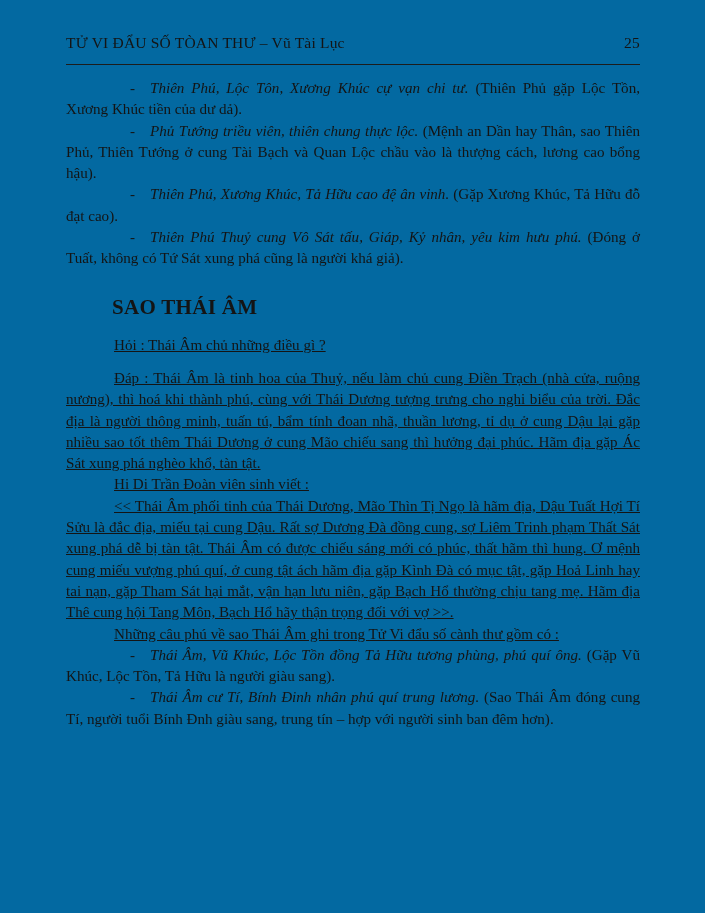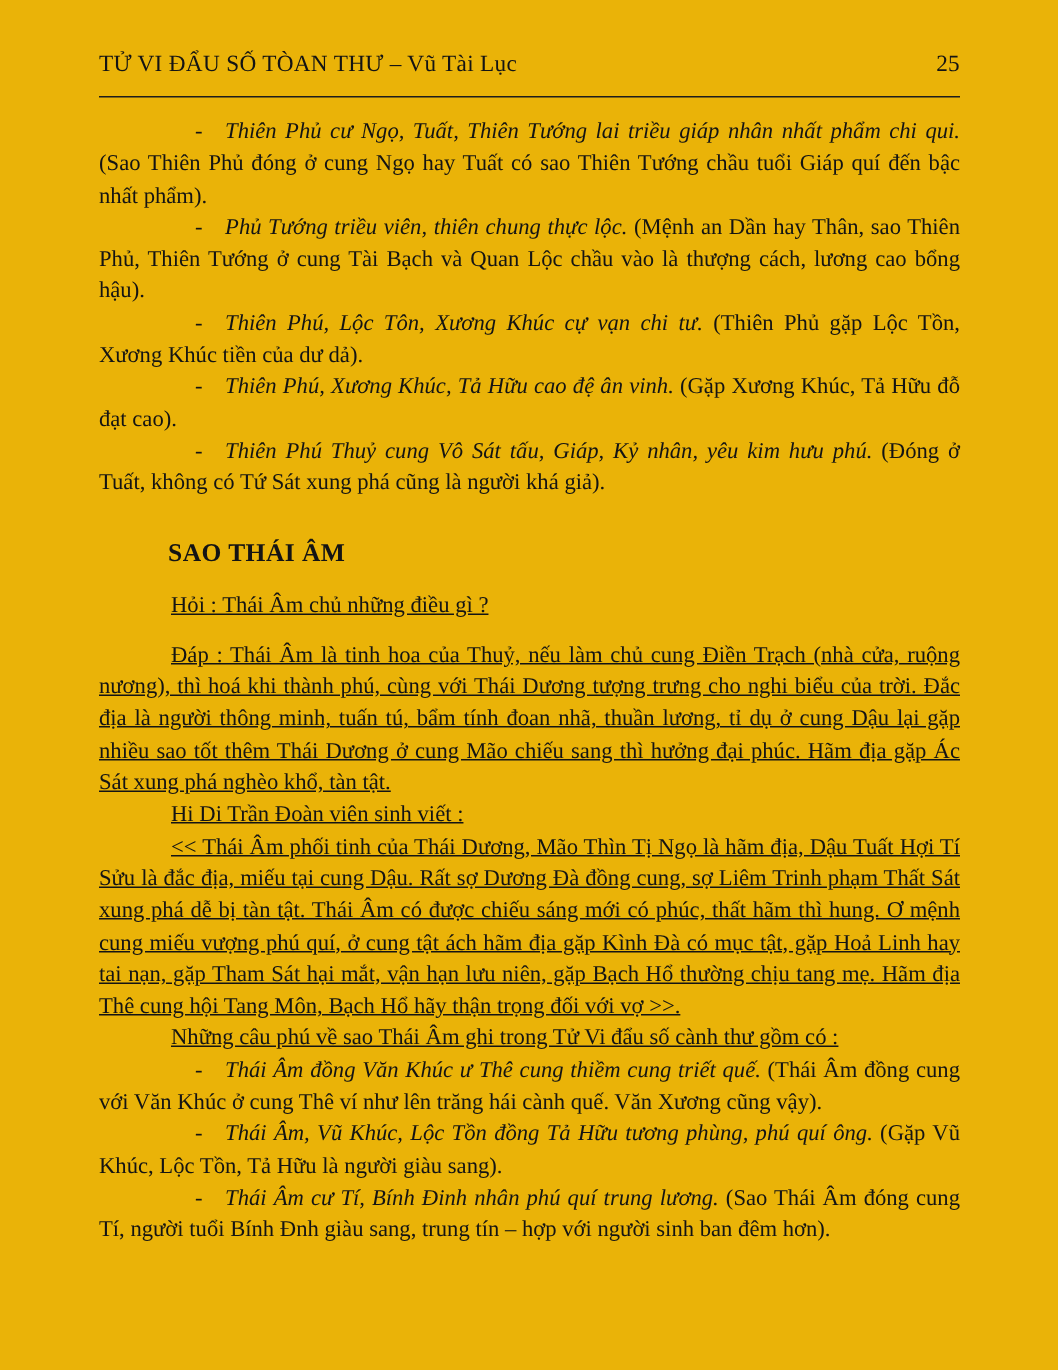--- a/index.html
+++ b/index.html
@@ -12,21 +12,21 @@
     height: 913px;
     font-family: "Liberation Serif", serif;
     color: #141414;
     overflow: hidden;
   }
   .page {
     box-sizing: border-box;
     width: 705px;
     height: 913px;
     padding: 34px 65px 0 66px;
-    background: #eab308;
+    background: #0369a1;
   }
   .running-header {
     display: flex;
     justify-content: space-between;
     align-items: baseline;
     font-size: 15.5px;
     letter-spacing: 0.2px;
   }
   .rule {
     border: none;
@@ -48,21 +48,21 @@
   p.bullet .dash {
     display: inline-block;
     text-indent: 0;
     margin-right: 15px;
   }
   p.plain-indent {
     text-indent: 48px;
     text-decoration: underline;
   }
   .section-heading {
-    font-size: 17px;
+    font-size: 21px;
     font-weight: bold;
     margin: 25px 0 15px 46px;
     letter-spacing: 0.3px;
   }
   .sp-sm { margin-top: 9px !important; }
   .sp-md { margin-top: 12px !important; }
   i { font-style: italic; }
 </style>
 </head>
 <body>
@@ -71,44 +71,42 @@
 
   <div class="running-header">
     <span>TỬ VI ĐẨU SỐ TÒAN THƯ – Vũ Tài Lục</span>
     <span>25</span>
   </div>
 
   <hr class="rule">
 
   <div class="body-text">
 
-    <p class="bullet"><span class="dash">-</span><i>Thiên Phủ cư Ngọ, Tuất, Thiên Tướng lai triều giáp nhân nhất phẩm chi qui.</i><span> (Sao Thiên Phủ đóng ở cung Ngọ hay Tuất có sao Thiên Tướng chầu tuổi Giáp quí đến bậc nhất phẩm).</span></p>
+
+    <p class="bullet"><span class="dash">-</span><i>Thiên Phú, Lộc Tôn, Xương Khúc cự vạn chi tư.</i><span> (Thiên Phủ gặp Lộc Tồn, Xương Khúc tiền của dư dả).</span></p>
 
     <p class="bullet"><span class="dash">-</span><i>Phủ Tướng triều viên, thiên chung thực lộc.</i><span> (Mệnh an Dần hay Thân, sao Thiên Phủ, Thiên Tướng ở cung Tài Bạch và Quan Lộc chầu vào là thượng cách, lương cao bổng hậu).</span></p>
-
-    <p class="bullet"><span class="dash">-</span><i>Thiên Phú, Lộc Tôn, Xương Khúc cự vạn chi tư.</i><span> (Thiên Phủ gặp Lộc Tồn, Xương Khúc tiền của dư dả).</span></p>
 
     <p class="bullet"><span class="dash">-</span><i>Thiên Phú, Xương Khúc, Tả Hữu cao đệ ân vinh.</i><span> (Gặp Xương Khúc, Tả Hữu đỗ đạt cao).</span></p>
 
 
     <p class="bullet"><span class="dash">-</span><i>Thiên Phú Thuỷ cung Vô Sát tấu, Giáp, Kỷ nhân, yêu kim hưu phú.</i><span> (Đóng ở Tuất, không có Tứ Sát xung phá cũng là người khá giả).</span></p>
 
     <h2 class="section-heading">SAO THÁI ÂM</h2>
 
     <p class="plain-indent">Hỏi : Thái Âm chủ những điều gì ?</p>
 
     <p class="plain-indent sp-md">Đáp : Thái Âm là tinh hoa của Thuỷ, nếu làm chủ cung Điền Trạch (nhà cửa, ruộng nương), thì hoá khi thành phú, cùng với Thái Dương tượng trưng cho nghi biểu của trời. Đắc địa là người thông minh, tuấn tú, bẩm tính đoan nhã, thuần lương, tỉ dụ ở cung Dậu lại gặp nhiều sao tốt thêm Thái Dương ở cung Mão chiếu sang thì hưởng đại phúc. Hãm địa gặp Ác Sát xung phá nghèo khổ, tàn tật.</p>
 
     <p class="plain-indent">Hi Di Trần Đoàn viên sinh viết :</p>
 
     <p class="plain-indent">&lt;&lt; Thái Âm phối tinh của Thái Dương, Mão Thìn Tị Ngọ là hãm địa, Dậu Tuất Hợi Tí Sửu là đắc địa, miếu tại cung Dậu. Rất sợ Dương Đà đồng cung, sợ Liêm Trinh phạm Thất Sát xung phá dễ bị tàn tật. Thái Âm có được chiếu sáng mới có phúc, thất hãm thì hung. Ơ mệnh cung miếu vượng phú quí, ở cung tật ách hãm địa gặp Kình Đà có mục tật, gặp Hoả Linh hay tai nạn, gặp Tham Sát hại mắt, vận hạn lưu niên, gặp Bạch Hổ thường chịu tang mẹ. Hãm địa Thê cung hội Tang Môn, Bạch Hổ hãy thận trọng đối với vợ &gt;&gt;.</p>
 
     <p class="plain-indent">Những câu phú về sao Thái Âm ghi trong Tử Vi đẩu số cành thư gồm có :</p>
 
 
-    <p class="bullet"><span class="dash">-</span><i>Thái Âm đồng Văn Khúc ư Thê cung thiềm cung triết quế.</i><span> (Thái Âm đồng cung với Văn Khúc ở cung Thê ví như lên trăng hái cành quế. Văn Xương cũng vậy).</span></p>
 
     <p class="bullet"><span class="dash">-</span><i>Thái Âm, Vũ Khúc, Lộc Tồn đồng Tả Hữu tương phùng, phú quí ông.</i><span> (Gặp Vũ Khúc, Lộc Tồn, Tả Hữu là người giàu sang).</span></p>
 
     <p class="bullet"><span class="dash">-</span><i>Thái Âm cư Tí, Bính Đinh nhân phú quí trung lương.</i><span> (Sao Thái Âm đóng cung Tí, người tuổi Bính Đnh giàu sang, trung tín – hợp với người sinh ban đêm hơn).</span></p>
 
   </div>
 </div>
 
 </body></html>

